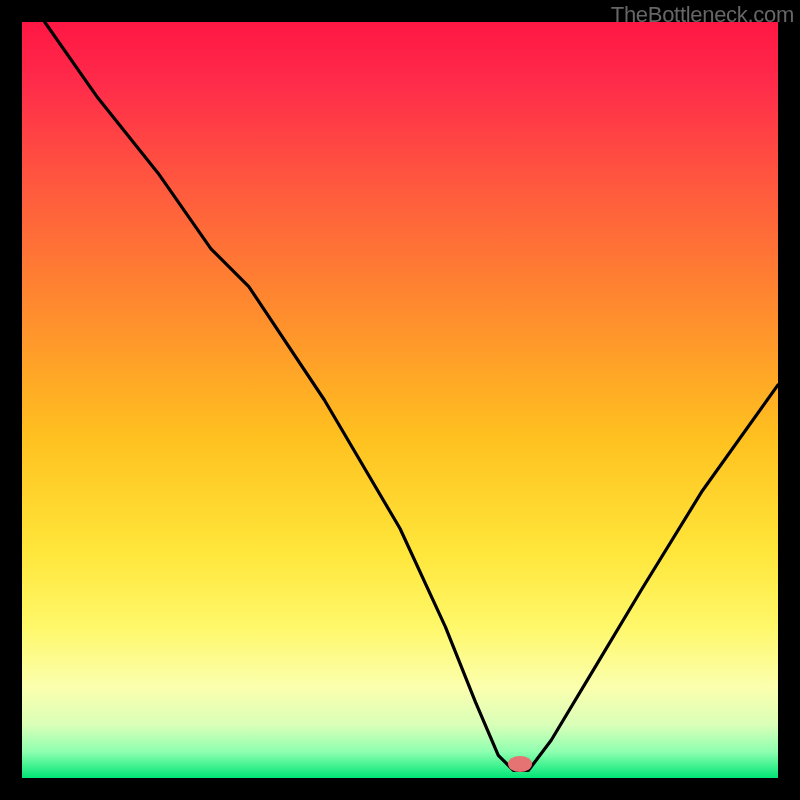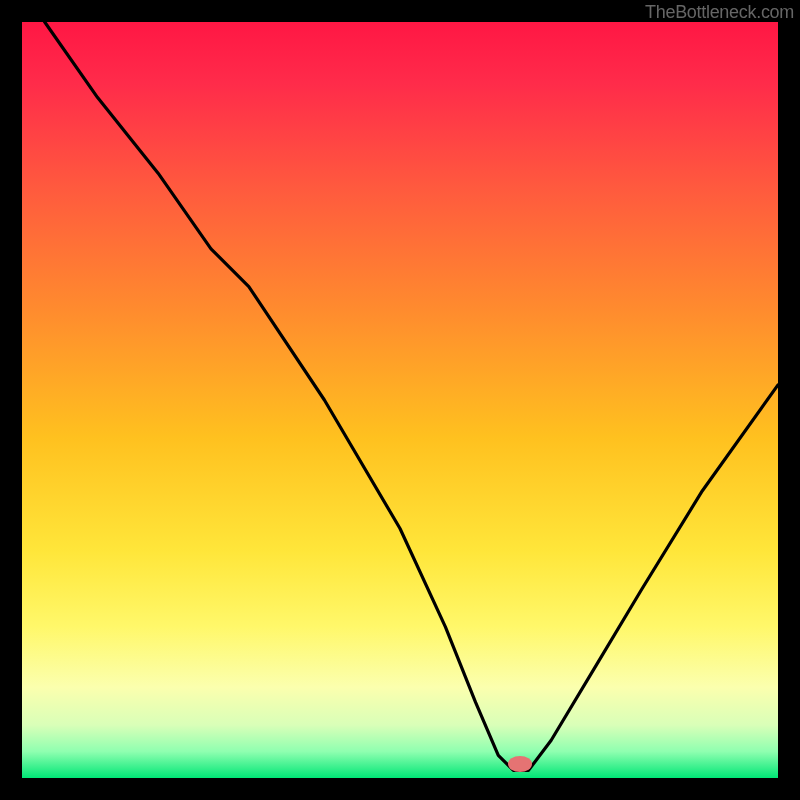--- a/index.html
+++ b/index.html
@@ -13,21 +13,21 @@
   .stage {
     position: relative;
     width: 800px;
     height: 800px;
   }
   .watermark {
     position: absolute;
     top: 2px;
     right: 6px;
     color: #666;
-    font-size: 18px;
+    font-size: 22px;
     font-weight: 500;
     z-index: 10;
     letter-spacing: -0.3px;
   }
   svg.plot {
     position: absolute;
     left: 0;
     top: 0;
   }
 </style>

